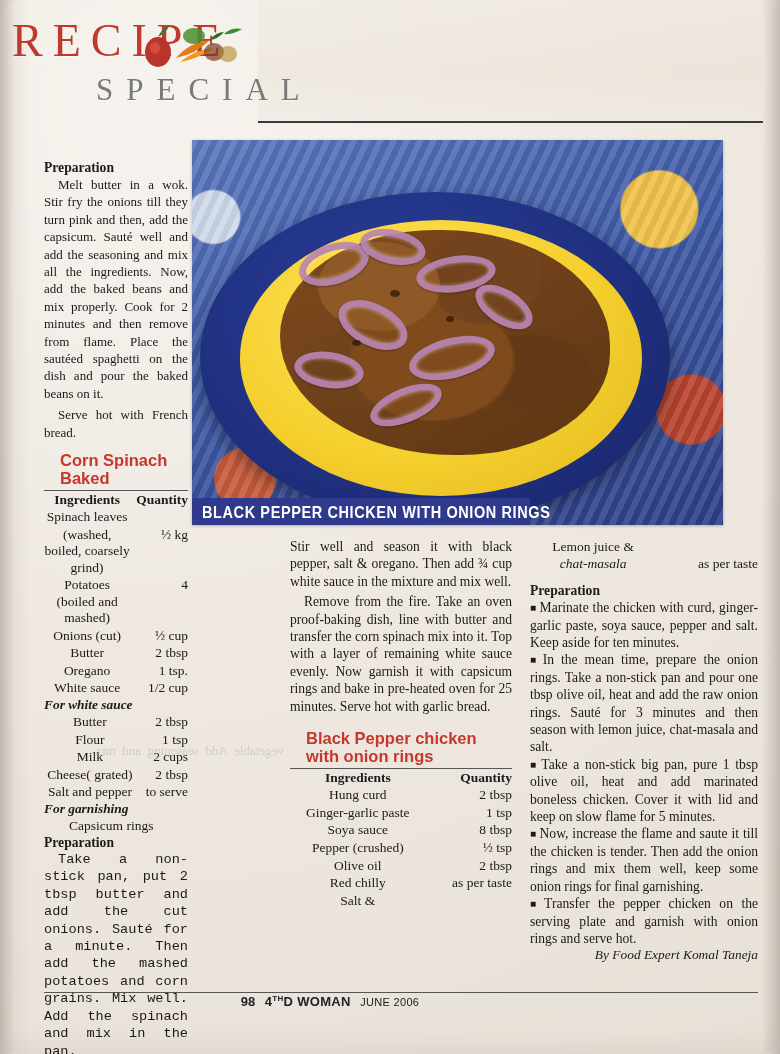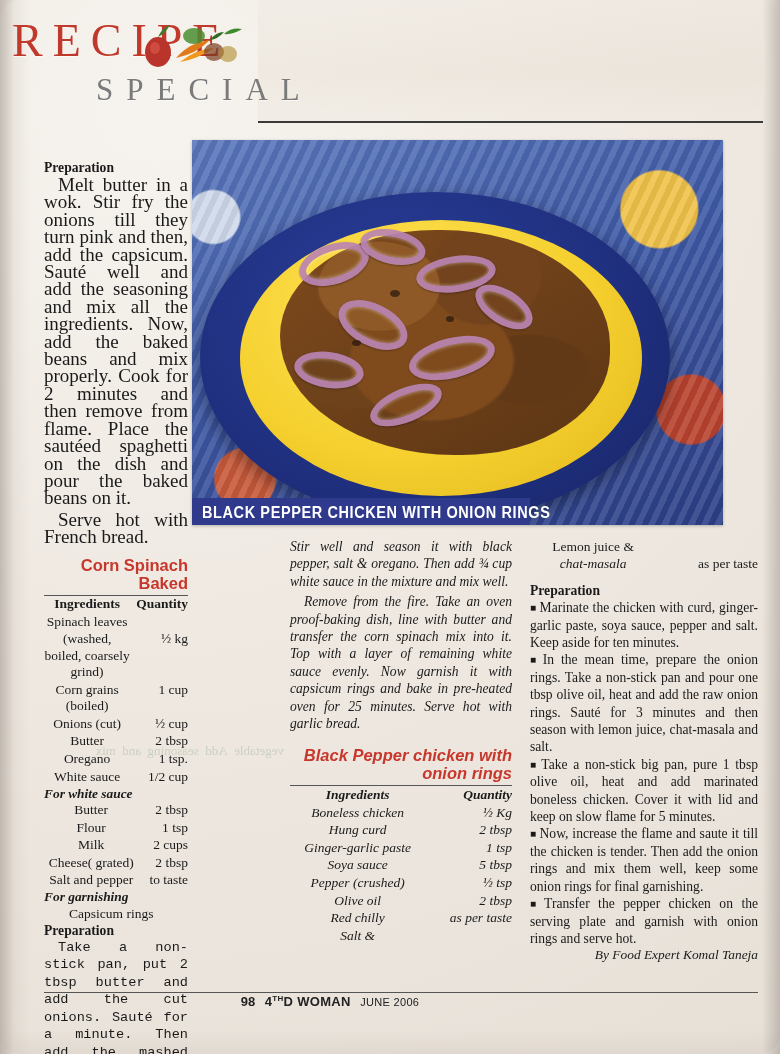--- a/index.html
+++ b/index.html
@@ -122,29 +122,28 @@
   .caption-bar span{
     color:#fff; font-family:"Liberation Sans", sans-serif;
     font-weight:700; font-size:14.5px; letter-spacing:.6px;
     padding-left:10px; white-space:nowrap;
     transform:scaleY(1.12);
   }
   
   .col { position:absolute; top:160px; }
   .col p, .col div { margin:0; }
   .col1 { left:44px; width:144px; }
-  .col2 { left:290px; width:222px; top:538px;font-style:italic; }
+  .col2 { left:290px; width:222px; top:538px; }
   .col3 { left:530px; width:228px; top:538px; }
-  .c1-body { font-size:19px; line-height:17.4px; text-align:justify; }
+  .c1-body { font-size:13px; line-height:17.4px; text-align:justify; }
   .c1-body p { text-indent:14px; margin-bottom:4px; }
   h3.sec {
     color:#c8372b; font-size:16.5px; line-height:18px;
     font-family:"Liberation Sans", sans-serif; font-weight:700;
-    margin:10px 0 3px 0;
-    text-align:right;
+    margin:10px 0 3px 16px;
   }
   .hdr-line{ border-top:1px solid #555; margin:2px 0 2px 0; }
   .lbl { font-weight:700; font-size:13.6px; }
   table.ing { width:100%; border-collapse:collapse; font-size:13.5px; }
   table.ing td { padding:0.6px 0; vertical-align:top; line-height:16.4px;text-align:center; }
   table.ing td.q { text-align:right; white-space:nowrap; padding-left:6px; }
   .ing-head td { font-weight:700; padding-bottom:1px; }
   .ital { font-style:italic; font-weight:700; font-size:13.4px; margin-top:7px; }
   .prep-head { font-weight:700; font-size:13.6px; margin-top:8px; }
   .body-txt { font-size:13.6px; line-height:17.4px; text-align:justify; }
@@ -241,22 +240,22 @@
       </tr>
       <tr>
             <td>Spinach leaves</td>
             <td class="q"></td>
           </tr>
       <tr>
             <td>(washed, boiled, coarsely grind)</td>
             <td class="q">½ kg</td>
           </tr>
       <tr>
-            <td>Corn grains (boiled)</td>
-            <td class="q">1 cup</td>
+            <td>Potatoes (boiled and mashed)</td>
+            <td class="q">4</td>
           </tr>
       <tr>
             <td>Onions (cut)</td>
             <td class="q">½ cup</td>
           </tr>
       <tr>
             <td>Butter</td>
             <td class="q">2 tbsp</td>
           </tr>
       <tr>
@@ -284,21 +283,21 @@
       <tr>
             <td>Milk</td>
             <td class="q">2 cups</td>
           </tr>
       <tr>
             <td>Cheese( grated)</td>
             <td class="q">2 tbsp</td>
           </tr>
       <tr>
             <td>Salt and pepper</td>
-            <td class="q">to taste</td>
+            <td class="q">to serve</td>
           </tr>
     </tbody>
       </table>
 
     <div class="ital">For garnishing</div>
     <table class="ing">
       <tbody>
           <tr>
             <td>Capsicum rings</td>
             <td class="q"></td>
@@ -325,34 +324,30 @@
     <h3 class="sec" style="margin-top:14px;">Black Pepper chicken with onion rings</h3>
     <div class="hdr-line"></div>
 
     <table class="ing">
       <tbody>
           <tr class="ing-head">
         <td>Ingredients</td>
         <td class="q">Quantity</td>
       </tr>
       <tr>
-            <td>Boneless chicken</td>
-            <td class="q">½ Kg</td>
-          </tr>
-      <tr>
             <td>Hung curd</td>
             <td class="q">2 tbsp</td>
           </tr>
       <tr>
             <td>Ginger-garlic paste</td>
             <td class="q">1 tsp</td>
           </tr>
       <tr>
             <td>Soya sauce</td>
-            <td class="q">5 tbsp</td>
+            <td class="q">8 tbsp</td>
           </tr>
       <tr>
             <td>Pepper (crushed)</td>
             <td class="q">½ tsp</td>
           </tr>
       <tr>
             <td>Olive oil</td>
             <td class="q">2 tbsp</td>
           </tr>
       <tr>

